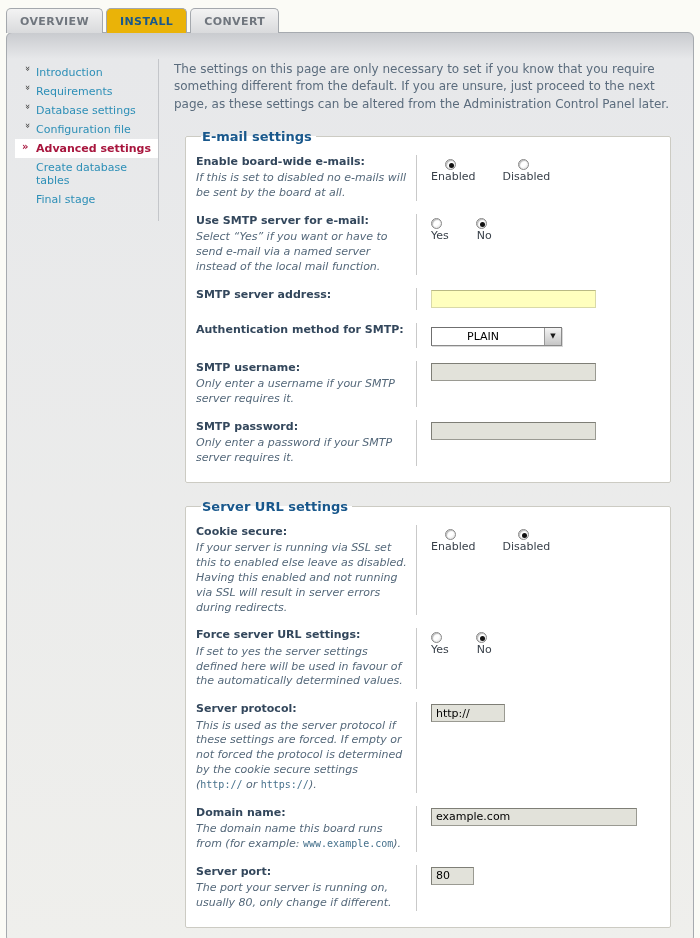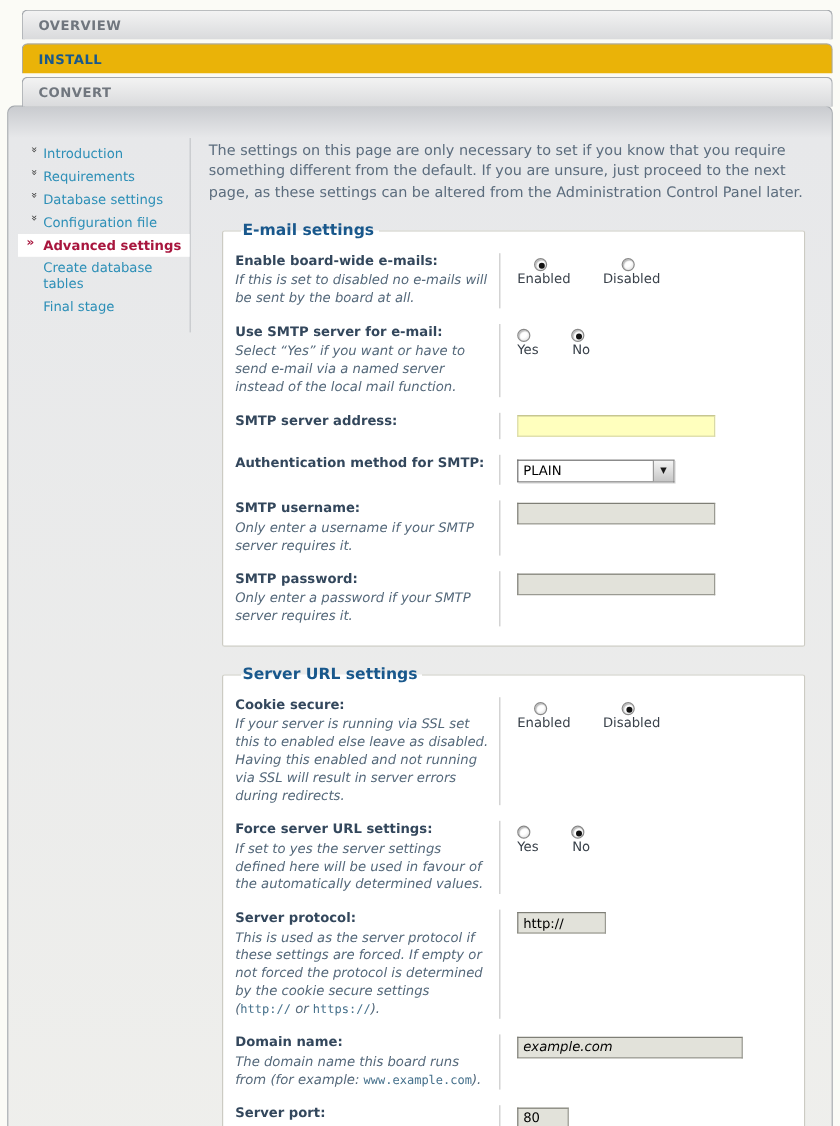--- a/index.html
+++ b/index.html
@@ -4,21 +4,21 @@
 <style>
   * { box-sizing: border-box; }
   body {
     margin: 0;
     background: #FBFBF6;
     font-family: "DejaVu Sans", sans-serif;
   }
   .page { padding: 8px 6px 0 6px; width: 700px; }
 
   
-  .tabs { display: flex; gap: 3px; margin-left: 12px; margin-bottom: -1px; position: relative; z-index: 2; flex-direction: column; }
+  .tabs { display: flex; gap: 3px; margin-bottom: -1px; position: relative; z-index: 2; }
   .tab {
     height: 25px; padding: 0 13px; display: flex; align-items: center;
     font-size: 11px; font-weight: bold; letter-spacing: .4px; color: #70767E;
     background: linear-gradient(#F3F3F3, #D9DADC);
     border: 1px solid #A4A8AD; border-bottom: none;
     border-radius: 5px 5px 0 0; cursor: pointer;
   }
   .tab.active { background: #eab308; color: #19588C; }
 
   
@@ -66,21 +66,21 @@
   .tinput {
     height: 18px; border: 1px solid #9A9A92; border-top-color: #7E7E76; border-left-color: #7E7E76;
     background: #E2E2DA; font-size: 11px; font-family: "DejaVu Sans", sans-serif;
     padding: 1px 4px; color: #000; display: block;
   }
   .tinput.required { background: #FFFFBE; border-color: #D9D9A8; border-top-color: #B9B983; }
 
   
   .select { display: inline-flex; height: 19px; border: 1px solid #8A8A8A; border-top-color: #6F6F6F; border-left-color: #6F6F6F;
             background: #FFF; align-items: center; box-shadow: 1px 1px 0 #D8D8D8; cursor: pointer; }
-  .select .val { flex: 1; font-size: 11px; padding-left: 4px; color: #000; overflow: hidden; white-space: nowrap; }
+  .select .val { flex: 1; font-size: 11px; padding-left: 4px; color: #000; overflow: hidden; white-space: nowrap; margin-left: 31px; }
   .select .sbtn { width: 17px; height: 17px; margin-right: 0; background: linear-gradient(#F4F4F4, #C6C6C6);
                   border-left: 1px solid #999; display: flex; align-items: center; justify-content: center;
                   font-size: 7px; color: #1A1A1A; flex-shrink: 0; }
 </style>
 </head>
 <body>
 
 <div class="page">
   <div class="tabs" id="tabs">
       <div class="tab">OVERVIEW</div>
@@ -246,21 +246,21 @@
               <div class="rowR">
                 <input class="tinput" type="text" value="http://" style="width: 74px;">
               </div>
             </div>
             <div class="row">
               <div class="rowL">
                 <div class="lbl">Domain name:</div>
                 <div class="desc">The domain name this board runs from (for example: <span class="code">www.example.com</span>).</div>
               </div>
               <div class="rowR">
-                <input class="tinput" type="text" value="example.com" style="width: 188px; font-style: italic;">
+                <input class="tinput" type="text" value="example.com" style="width: 206px;">
               </div>
             </div>
             <div class="row">
               <div class="rowL">
                 <div class="lbl">Server port:</div>
                 <div class="desc">The port your server is running on, usually 80, only change if different.</div>
               </div>
               <div class="rowR">
                 <input class="tinput" type="text" value="80" style="width: 43px;">
               </div>

